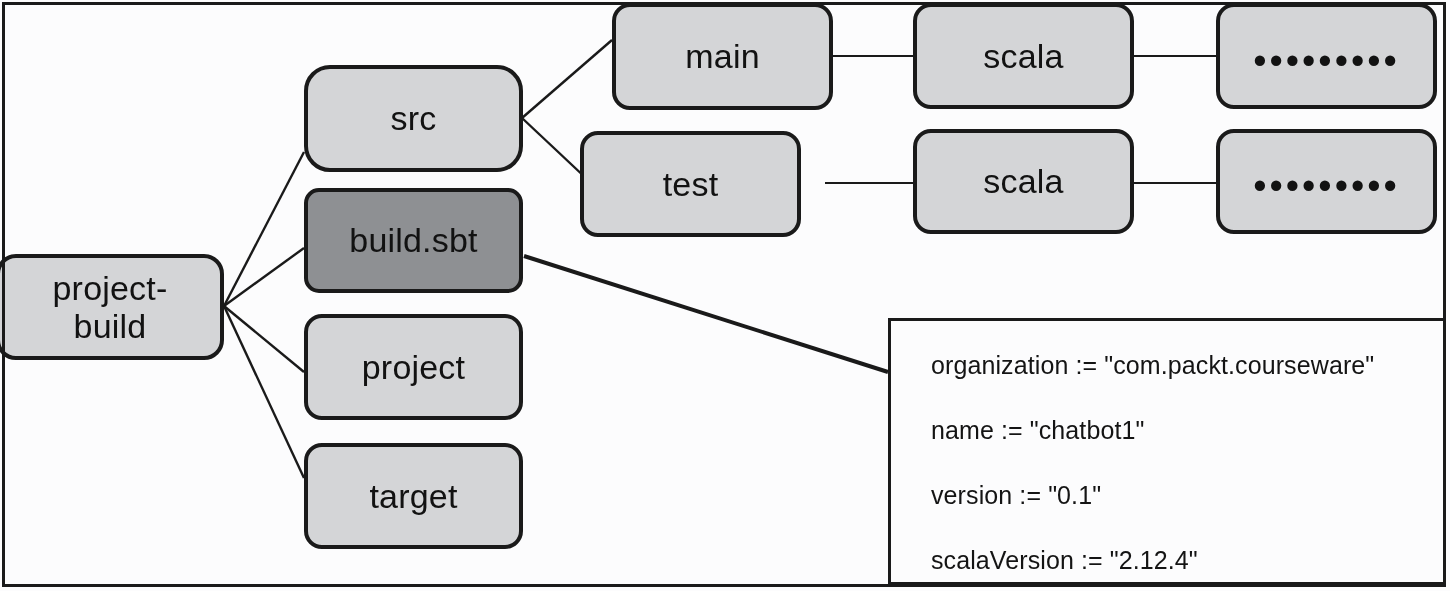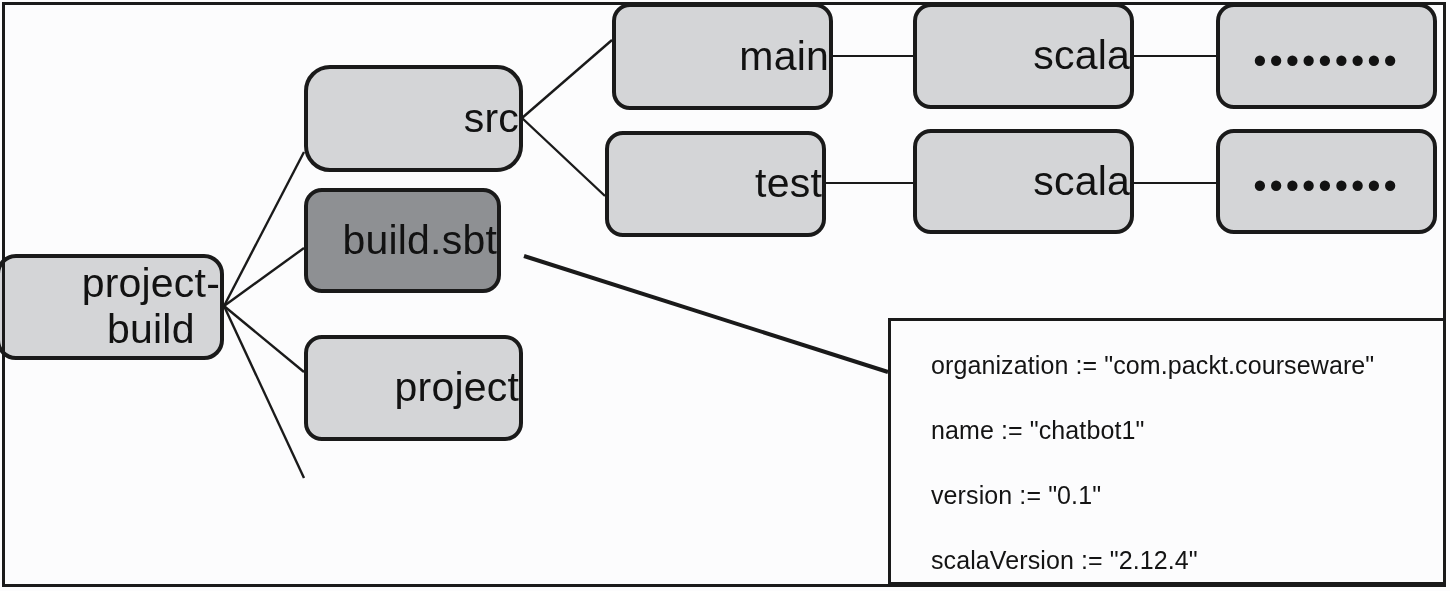--- a/index.html
+++ b/index.html
@@ -35,23 +35,23 @@
     height: 591px;
   }
   .node {
     position: absolute;
     box-sizing: border-box;
     border: 4px solid #1a1a1a;
     border-radius: 18px;
     background: #d4d5d7;
     display: flex;
     align-items: center;
-    justify-content: flex-end;
+    justify-content: center;
     color: #121212;
-    font-size: 41px;
+    font-size: 34px;
     font-weight: 400;
     line-height: 1.12;
     text-align: center;
     letter-spacing: 0.2px;
   }
   .node.dark {
     background: #8e9093;
   }
   .node.root {
     border-radius: 20px;
@@ -124,34 +124,37 @@
 
   <div class="node root" style="left:-4px; top:254px; width:228px; height:106px;">
     <span class="label">project-
 build</span>
   </div>
 
   <div class="node" style="left:304px; top:65px; width:219px; height:107px;border-radius:26px;">
     <span class="label">src</span>
   </div>
 
-  <div class="node dark" style="left:304px; top:188px; width:197px; height:105px;">
+  <div class="node dark" style="left:304px; top:188px; width:219px; height:105px;border-radius:15px;">
     <span class="label">build.sbt</span>
   </div>
 
-  <div class="node" style="left:304px; top:335px; width:219px; height:106px;">
+  <div class="node" style="left:304px; top:314px; width:219px; height:106px;">
     <span class="label">project</span>
   </div>
 
+  <div class="node" style="left:304px; top:443px; width:219px; height:106px;">
+    <span class="label">target</span>
+  </div>
 
   <div class="node" style="left:612px; top:3px; width:221px; height:107px;">
     <span class="label">main</span>
   </div>
 
-  <div class="node" style="left:605px; top:131px; width:221px; height:106px;">
+  <div class="node" style="left:580px; top:131px; width:221px; height:106px;">
     <span class="label">test</span>
   </div>
 
   <div class="node" style="left:913px; top:3px; width:221px; height:106px;">
     <span class="label">scala</span>
   </div>
 
   <div class="node" style="left:913px; top:129px; width:221px; height:105px;">
     <span class="label">scala</span>
   </div>

